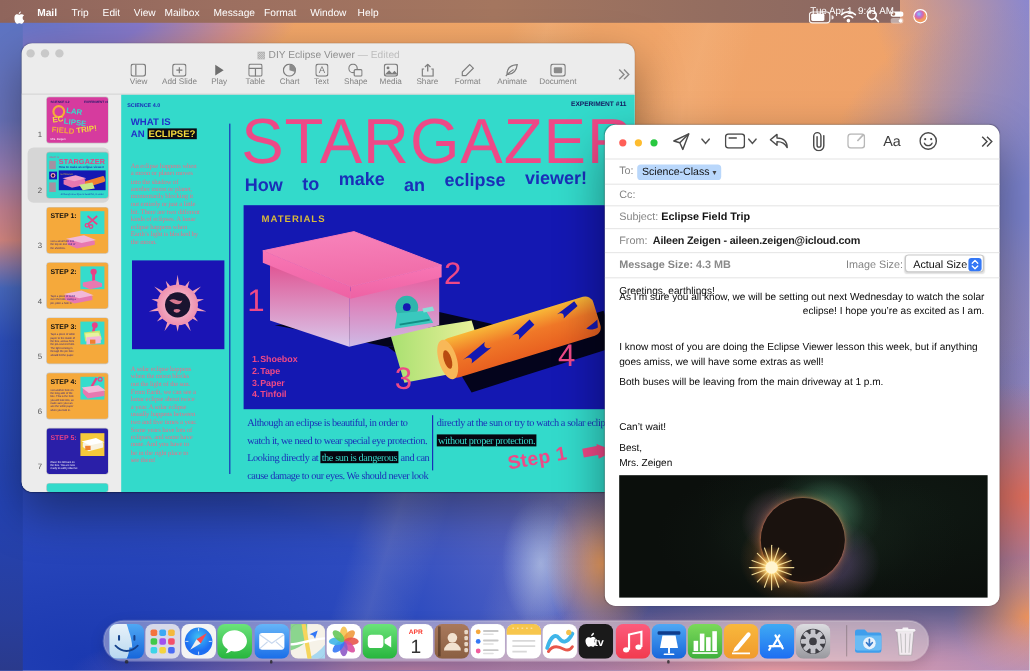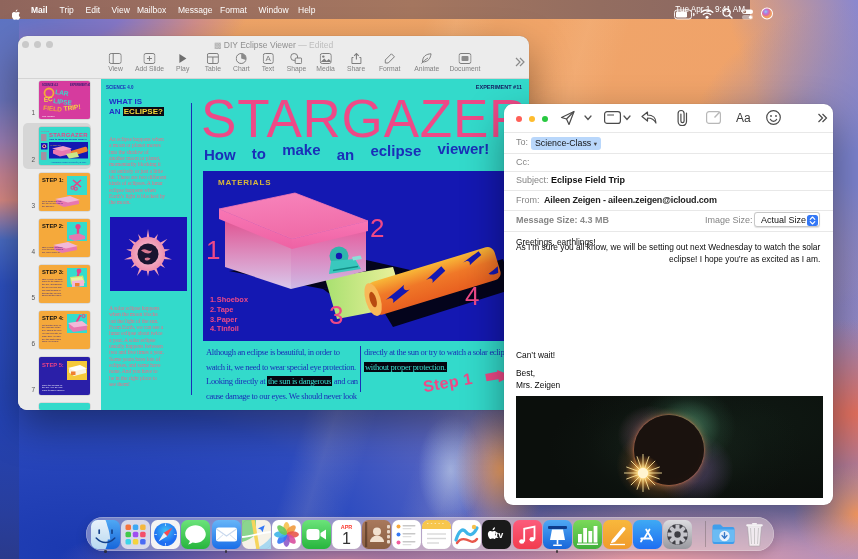--- a/index.html
+++ b/index.html
@@ -464,20 +464,22 @@
     <div class="mlabel" style="left:12px; top:110.5px;font-weight:bold;">Message Size: <span style="color:#8a8a8a;">4.3 MB</span></div>
     <div class="mlabel" style="left:201px; top:110.5px;">Image Size:</div>
     <div class="abs" style="left:250px; top:108px; width:66px; height:15px; background:#fff; border:0.5px solid #c8c8c8; border-radius:3px; box-shadow:0 0.5px 1px rgba(0,0,0,0.12); font-size:9px; line-height:14px; padding-left:6px; color:#111;">Actual Size
       <span class="abs" style="right:1.5px; top:1.5px; width:11px; height:11px; background:#3478F6; border-radius:2.5px;"><svg width="11" height="11" viewBox="0 0 11 11">
             <path d="M3.2 4.4 L5.5 2 L7.8 4.4 M3.2 6.6 L5.5 9 L7.8 6.6" fill="none" stroke="#fff" stroke-width="1.1" stroke-linecap="round" stroke-linejoin="round"></path>
           </svg></span>
     </div>
     <div class="mdiv" style="top:126.5px;"></div>
     <div class="mbody" style="top:133px;">Greetings, earthlings!</div>
     <div class="mbody" style="top:138px;text-align:right;">As I’m sure you all know, we will be setting out next Wednesday to watch the solar<br>eclipse! I hope you’re as excited as I am.</div>
+    <div class="mbody" style="top:180px;">I know most of you are doing the Eclipse Viewer lesson this week, but if anything<br>goes amiss, we will have some extras as well!</div>
+    <div class="mbody" style="top:209px;">Both buses will be leaving from the main driveway at 1 p.m.</div>
     <div class="mbody" style="top:246px;">Can’t wait!</div>
     <div class="mbody" style="top:264px;">Best,<br>Mrs. Zeigen</div>
     <div class="abs" id="photo" style="left:12px; top:292px; width:307px; height:102px;">
       <div class="abs" style="inset:0; background:
         radial-gradient(60px 50px at 56% 30%, rgba(100,185,140,0.40) 20%, rgba(50,100,75,0.18) 55%, rgba(25,50,38,0) 80%),
         radial-gradient(55px 50px at 58% 72%, rgba(150,110,190,0.30) 25%, rgba(80,55,100,0) 72%),
         radial-gradient(48px 42px at 44% 38%, rgba(205,130,170,0.28) 25%, rgba(100,60,85,0) 70%),
         radial-gradient(55px 48px at 47% 68%, rgba(255,170,90,0.45) 20%, rgba(200,110,50,0.18) 55%, rgba(100,55,25,0) 80%),
         radial-gradient(150px 80px at 52% 52%, rgba(60,95,70,0.22) 0%, rgba(25,42,32,0.10) 60%, rgba(13,18,14,0) 85%),
         radial-gradient(220px 100px at 78% 25%, rgba(32,62,45,0.20) 0%, rgba(13,20,15,0) 80%),

